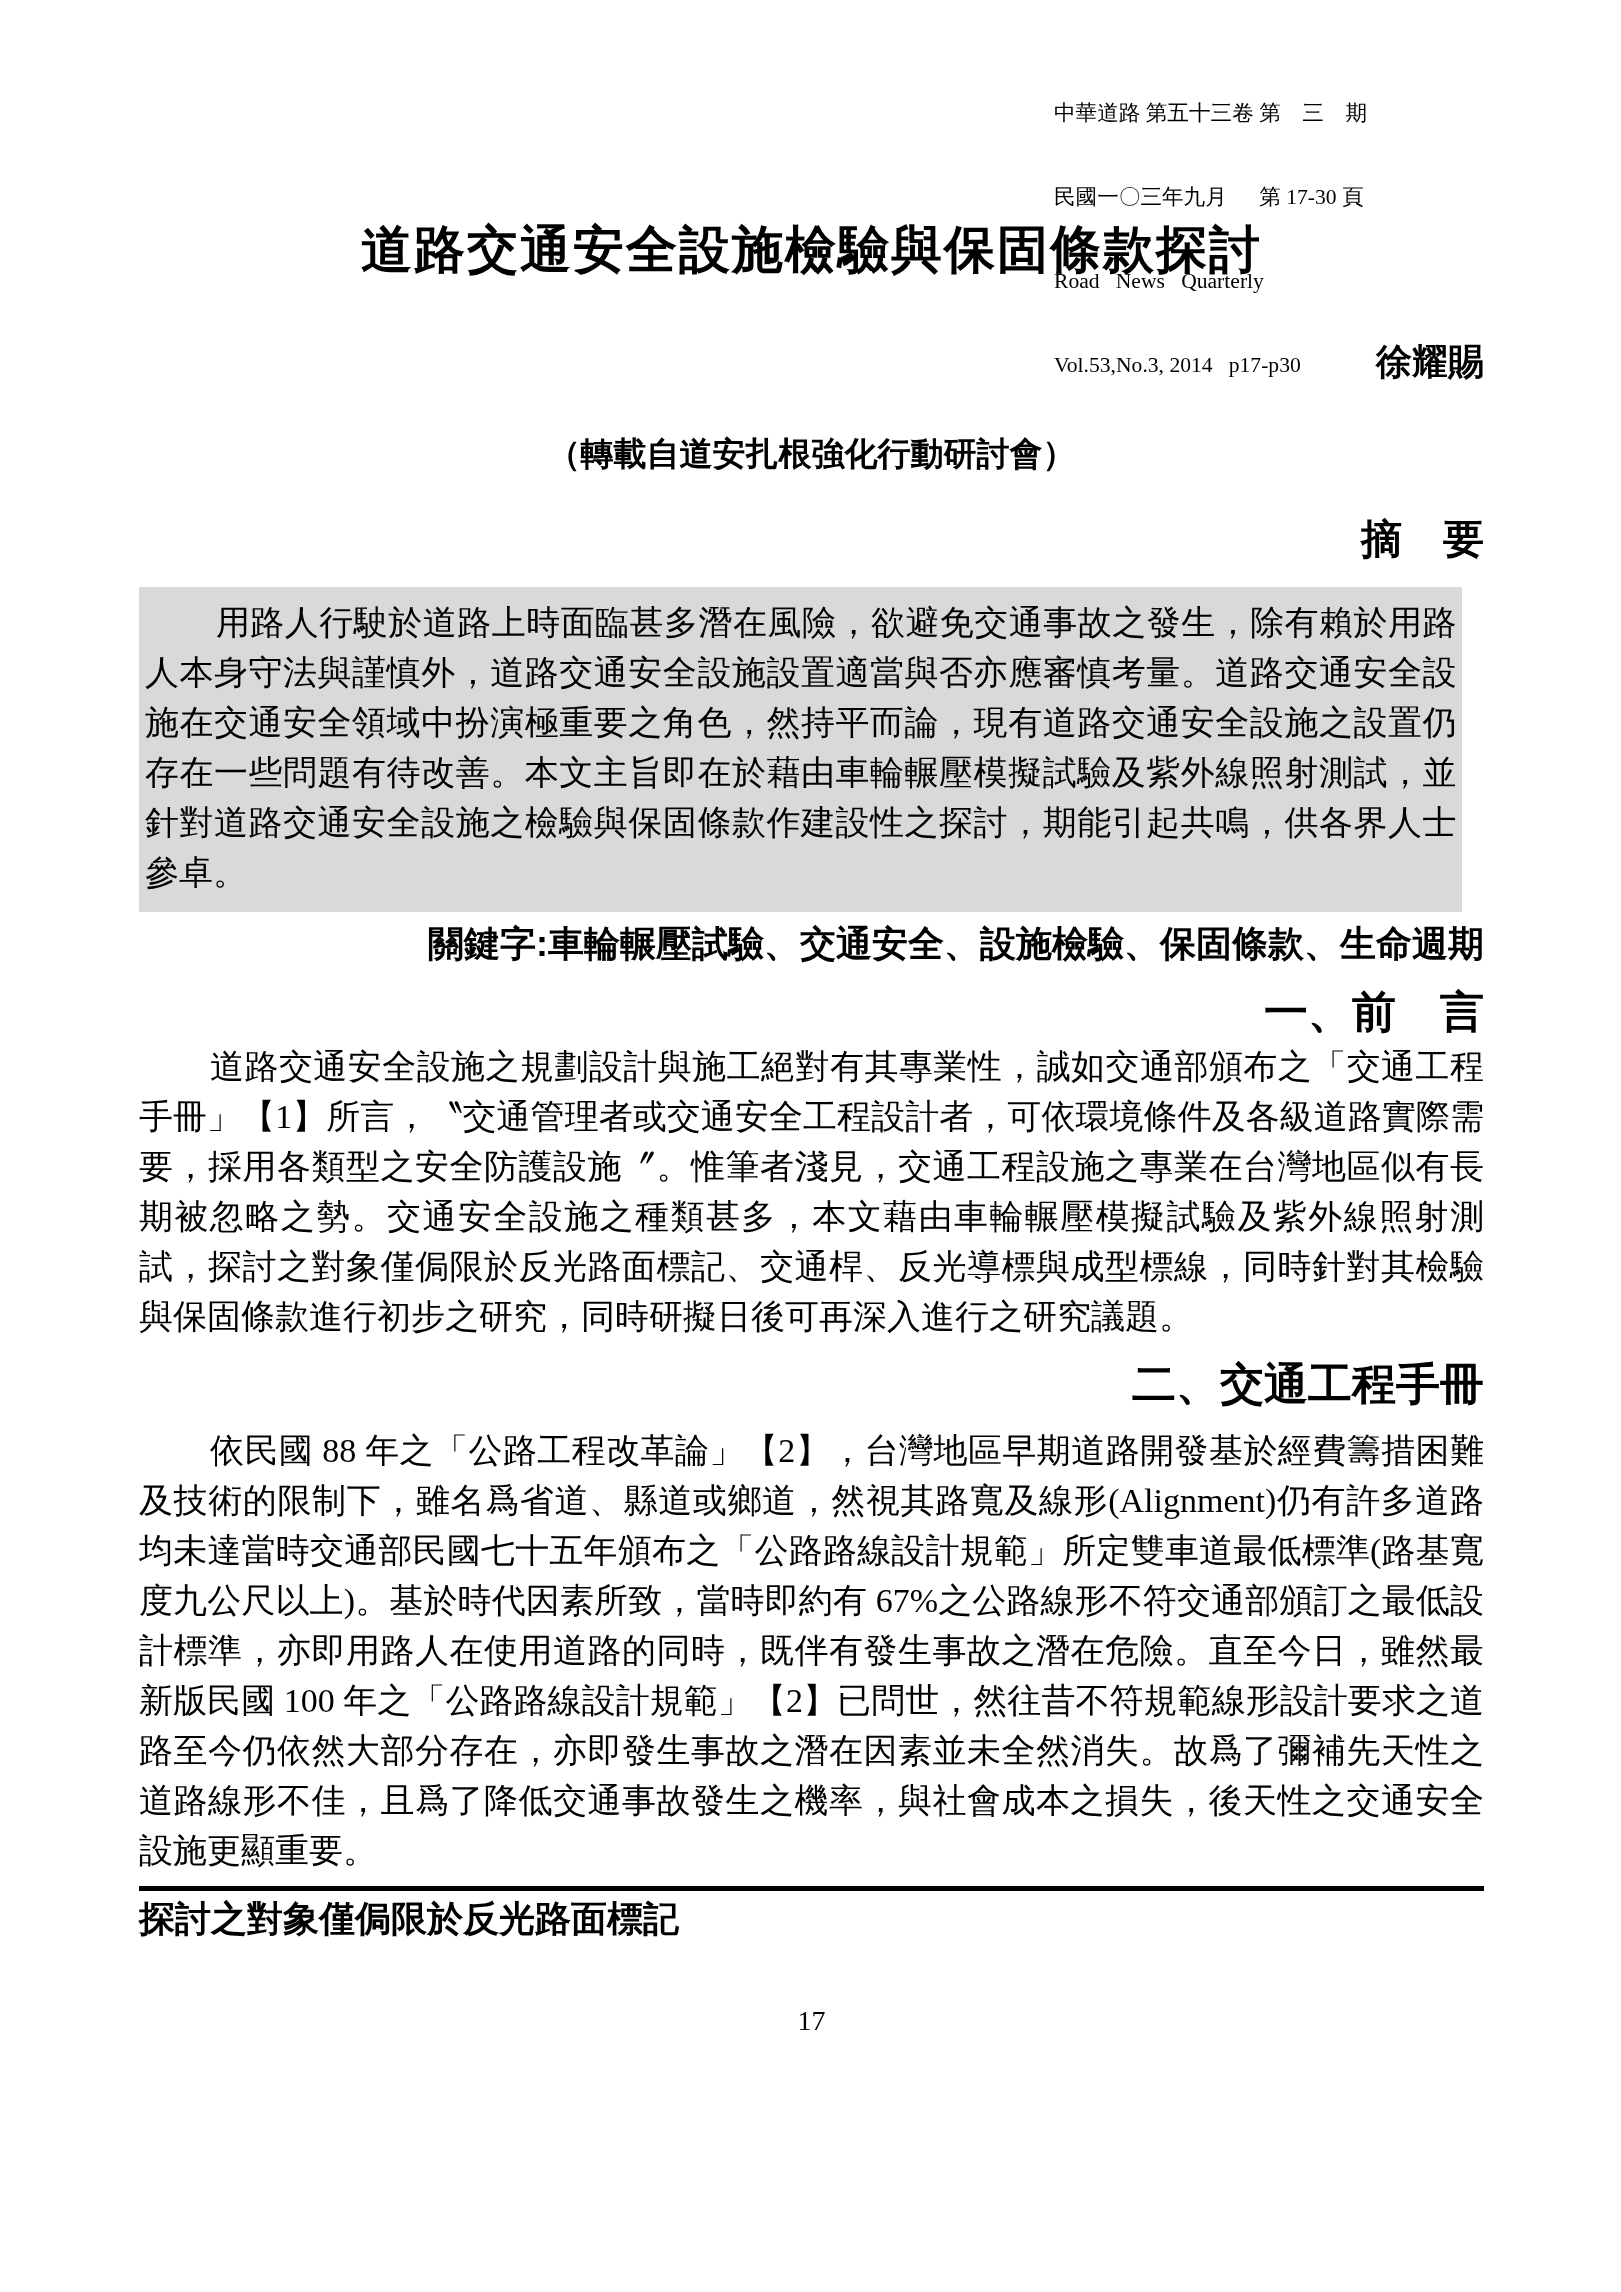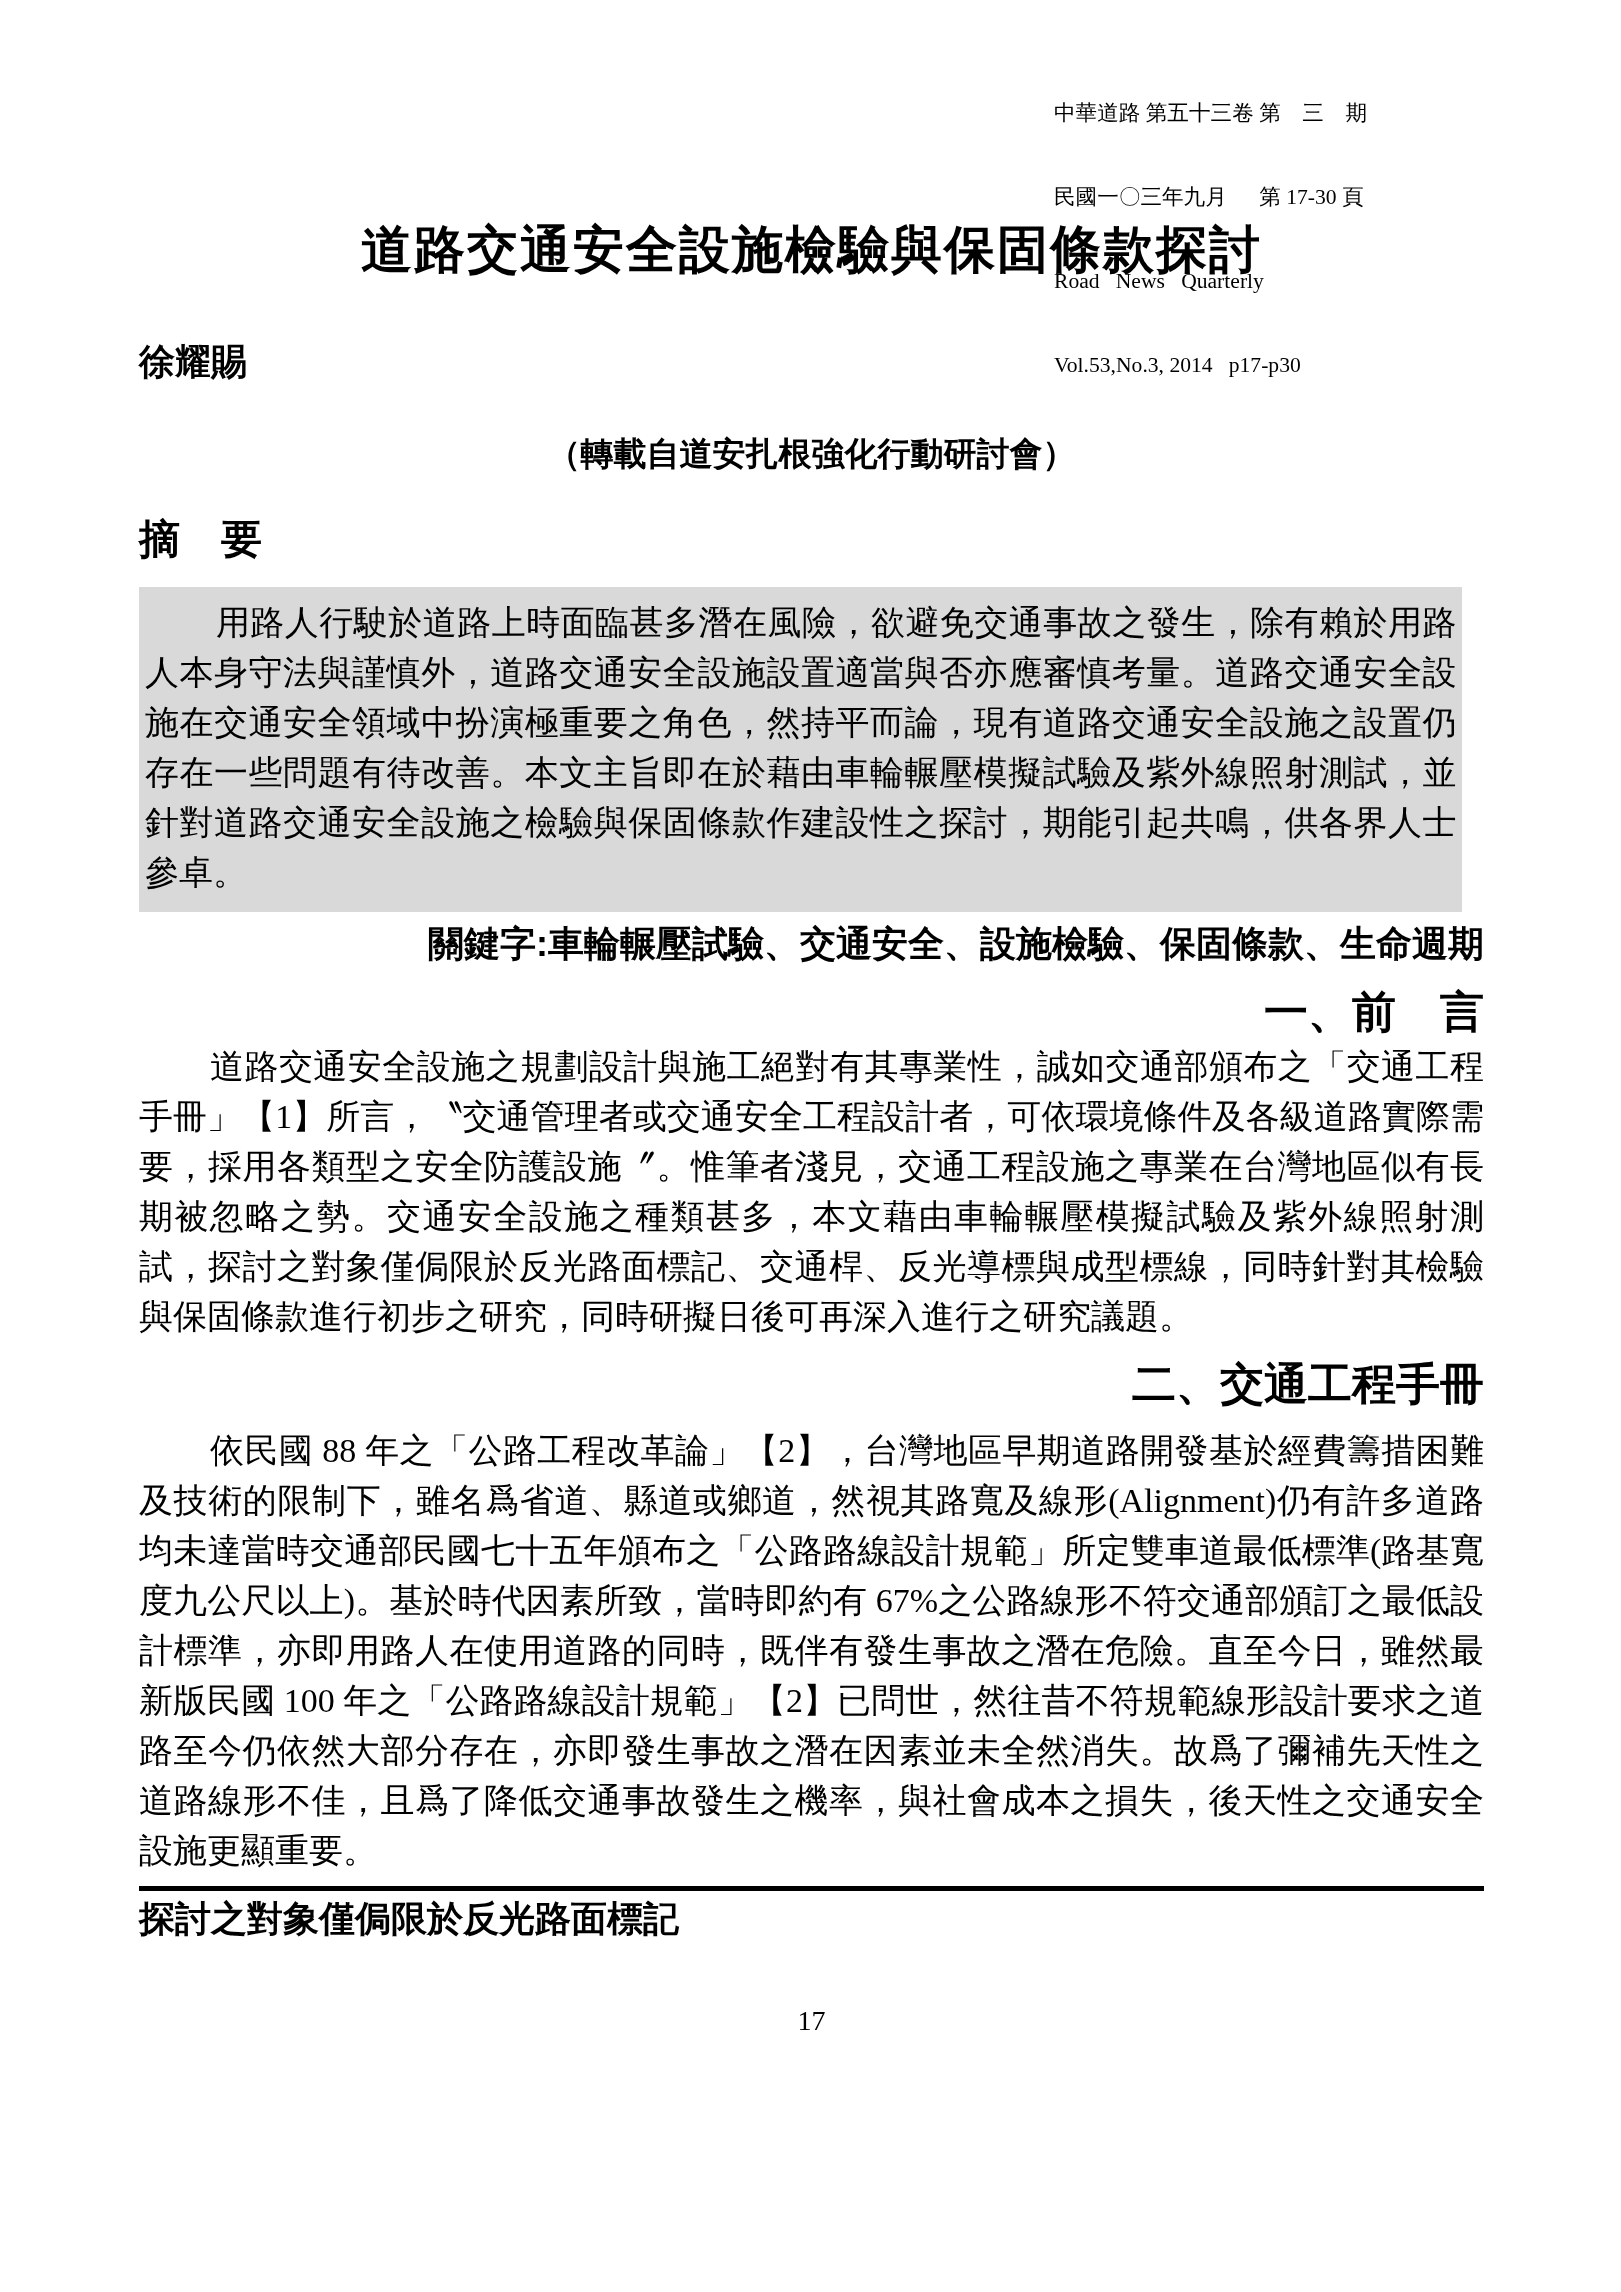--- a/index.html
+++ b/index.html
@@ -39,35 +39,35 @@
   .article-title {
     margin: 216px 0 0 0;
     text-align: center;
     font-size: 51px;
     font-weight: bold;
     font-family: "Liberation Sans", "DejaVu Sans", sans-serif;
     letter-spacing: 2px;
   }
   .article-author {
     margin: 53px 0 0 0;
-    text-align: left;
+    text-align: right;
     font-size: 36px;
     font-weight: bold;
     font-family: "Liberation Sans", "DejaVu Sans", sans-serif;
   }
   .source-note {
     margin: 45px 0 0 0;
     text-align: center;
     font-size: 33px;
     font-weight: bold;
     font-family: "Liberation Sans", "DejaVu Sans", sans-serif;
   }
   .abstract-heading {
     margin: 35px 0 4px 0;
-    text-align: left;
+    text-align: right;
     font-size: 41px;
     font-weight: bold;
     font-family: "Liberation Sans", "DejaVu Sans", sans-serif;
   }
   .abstract-box {
     margin: 19.6px 21.6px 0 0;
     padding: 11.8px 5.9px 13.7px 5.9px;
   }
   .body-par {
     margin: 0;

